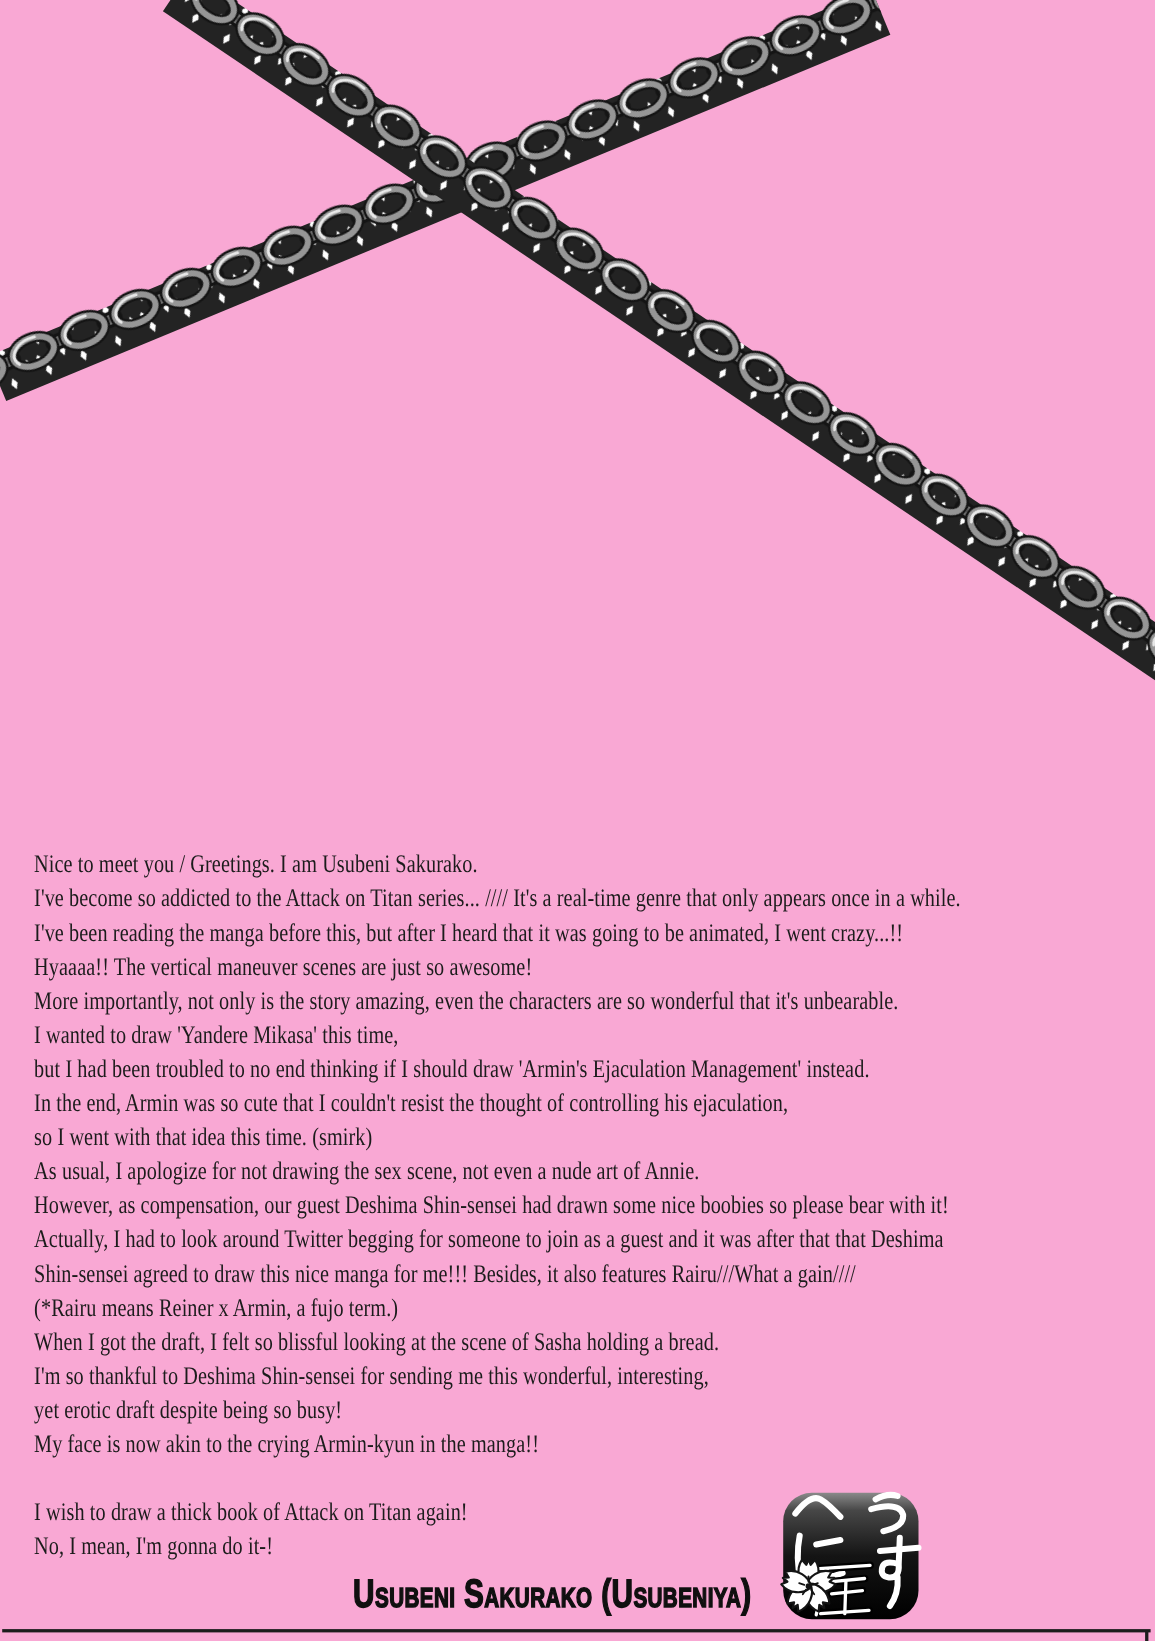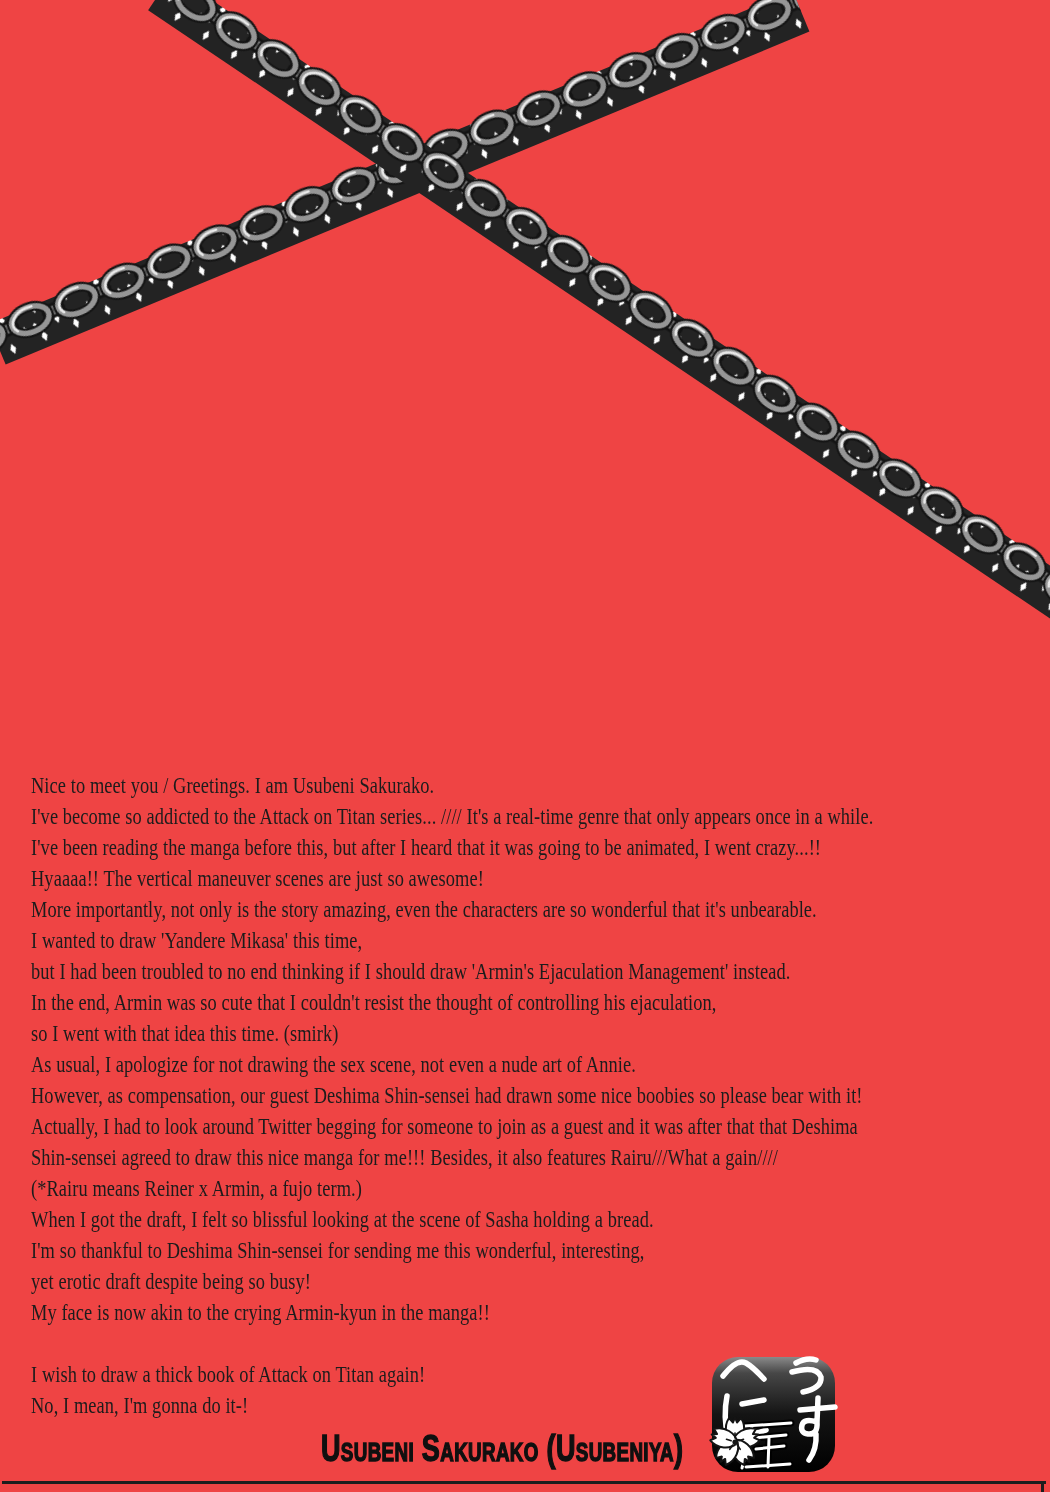--- a/index.html
+++ b/index.html
@@ -1,18 +1,18 @@
 <!DOCTYPE html>
 <html><head>
 <meta charset="utf-8">
 <style>
   html,body { margin:0; padding:0; background:#e8e8e8; }
   #page {
     position:relative; width:1050px; height:1492px;
-    background:#ef4444; overflow:hidden;
+    background:#f9a8d4; overflow:hidden;
     font-family:"Liberation Serif", serif; color:#1a1a1a;
   }
   .chains { position:absolute; left:0; top:0; }
   .afterword {
     position:absolute; left:31px; top:770px;
     width:1300px;
     font-size:23px; line-height:31px;
     transform:scaleX(0.80); transform-origin:0 0;
     letter-spacing:0.1px; color:#1c1c1c;
   }

